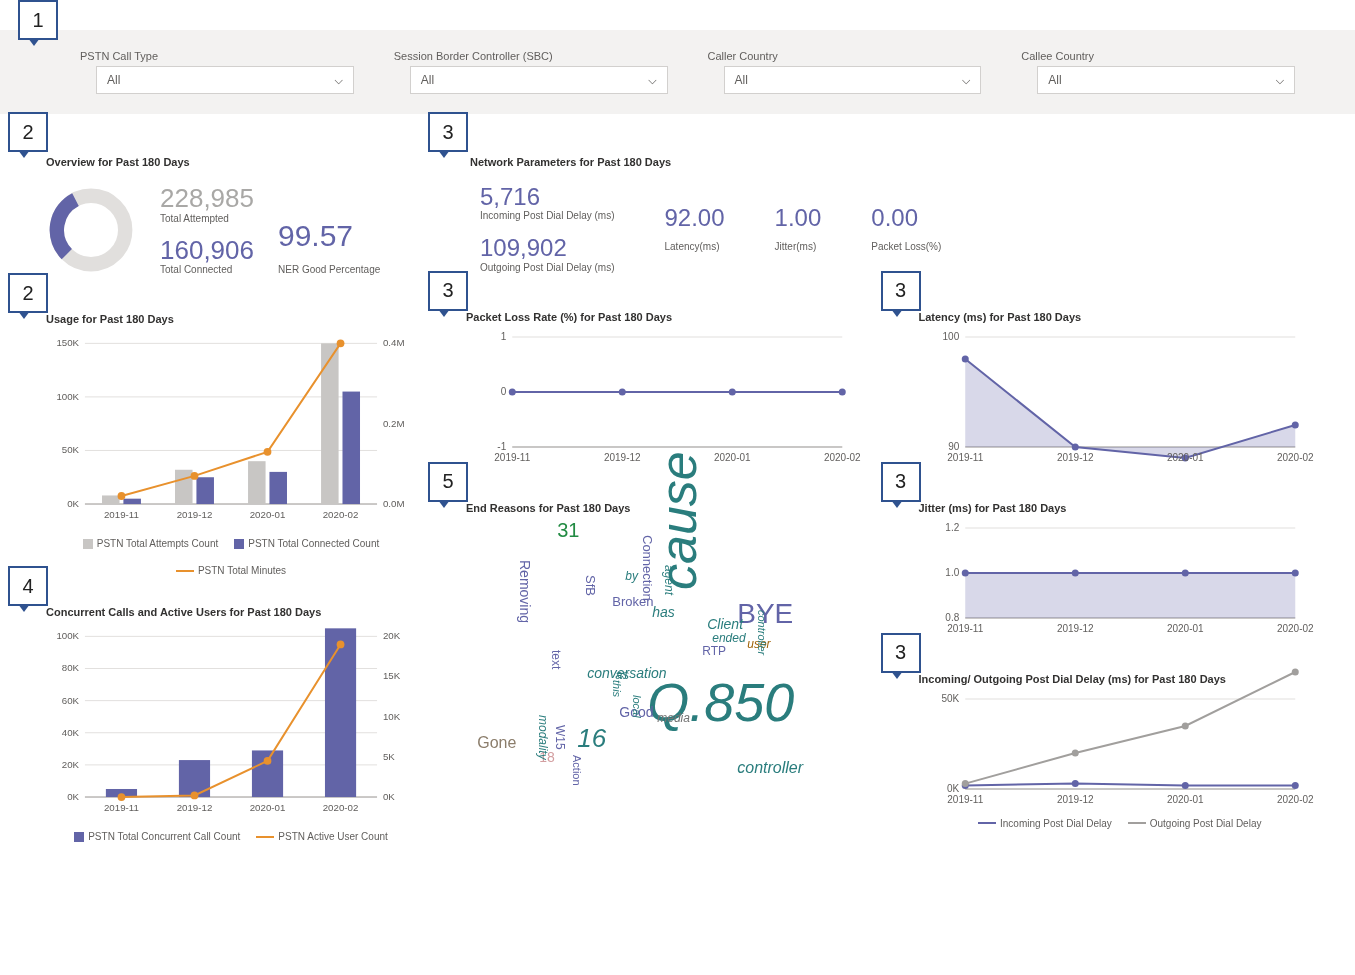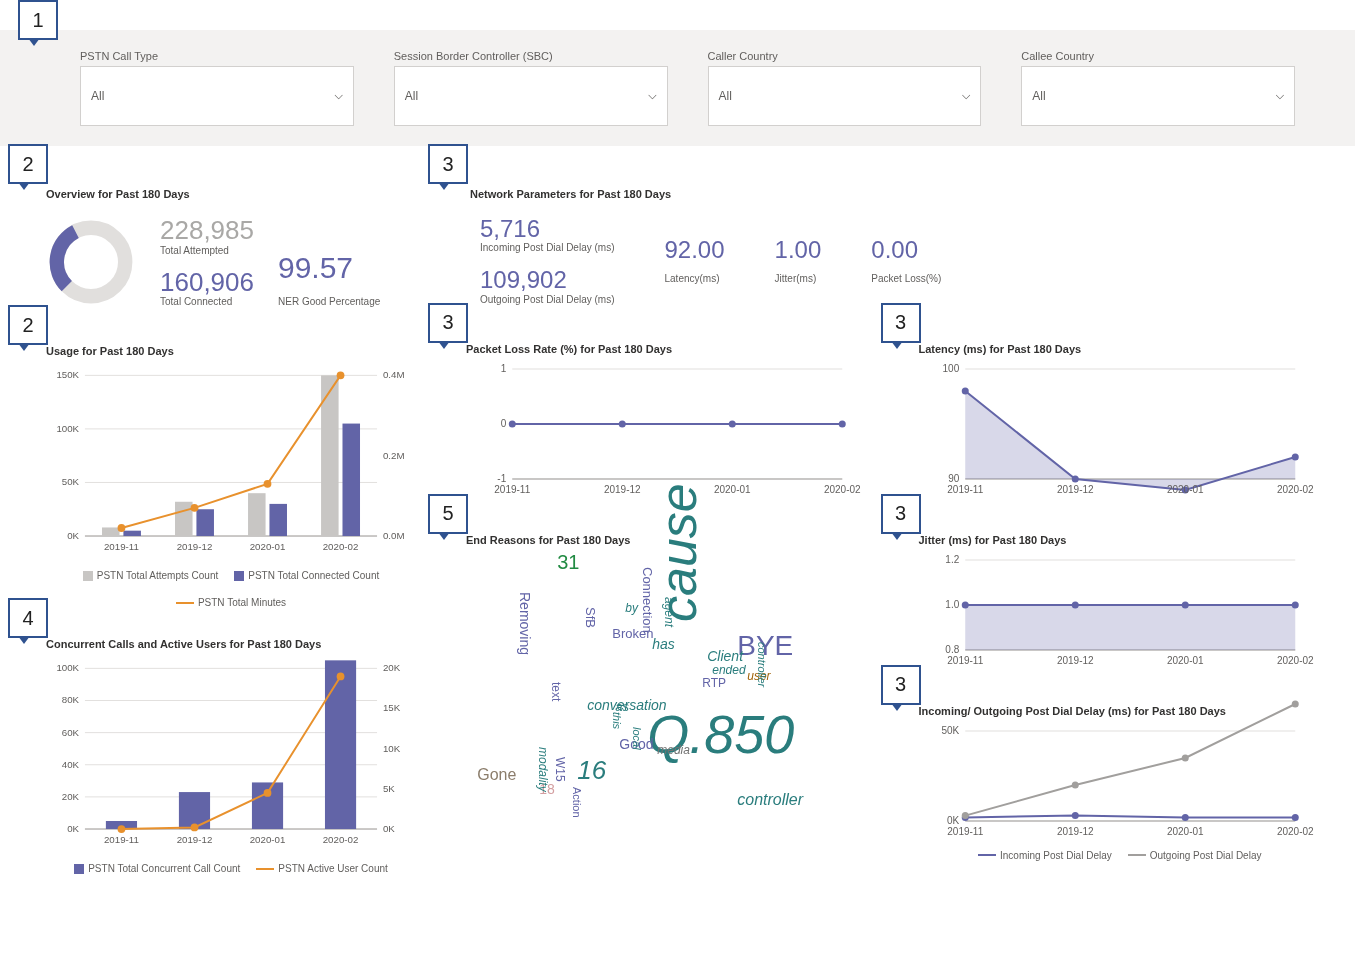--- a/index.html
+++ b/index.html
@@ -49,24 +49,25 @@
     position: relative;
   }
   .filter {
     flex: 1;
     display: flex; flex-direction: column; gap: 4px;
   }
   .filter-label { color: var(--gray-text); font-size: 11px; }
   .filter-select {
     background: #fff;
     border: 1px solid #d2d0ce;
-    padding: 22px 10px;
-    display: flex; justify-content: space-between; align-items: flex-start;
+    padding: 6px 10px;
+    display: flex; justify-content: space-between; align-items: flex-end;
     font-size: 12px; color: var(--gray-text);
     cursor: pointer;
+    margin-left: 16px;
   }
   .chev { font-size: 11px; color: var(--gray-text); }
   .grid {
     display: grid;
     grid-template-columns: 410px 1fr;
     gap: 10px;
     padding: 30px 20px 0 20px;
     position: relative;
   }
   .card {

